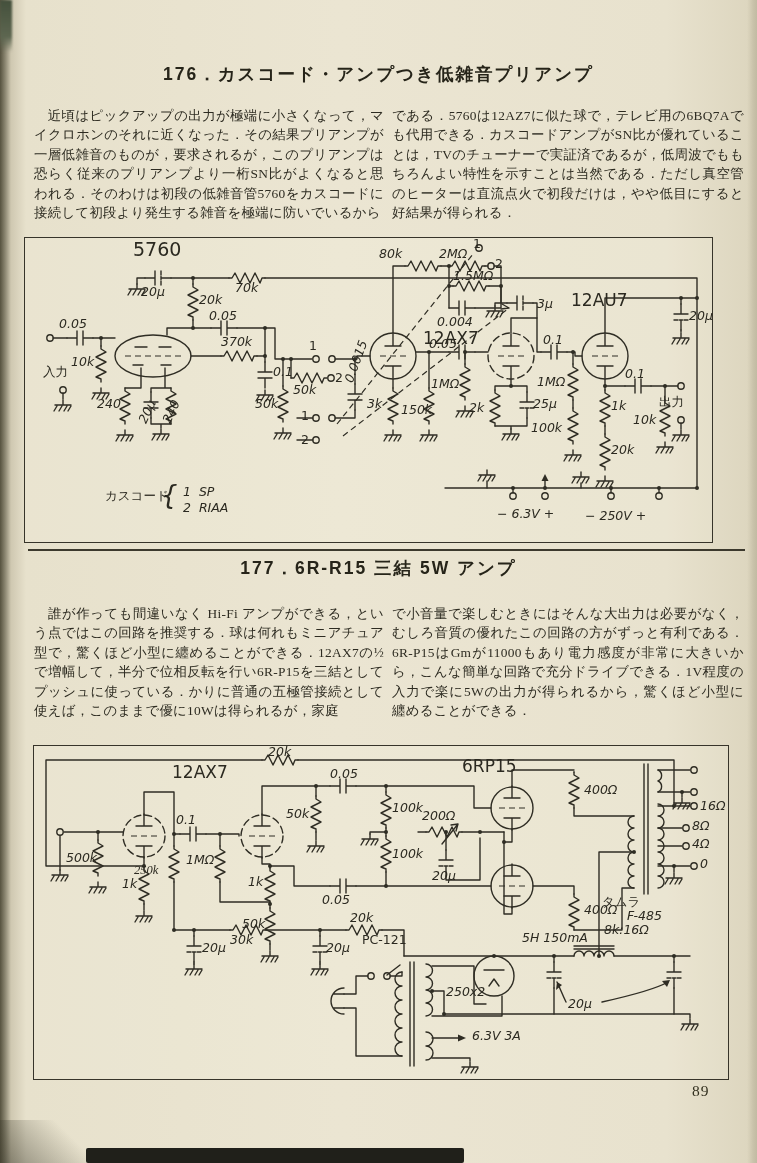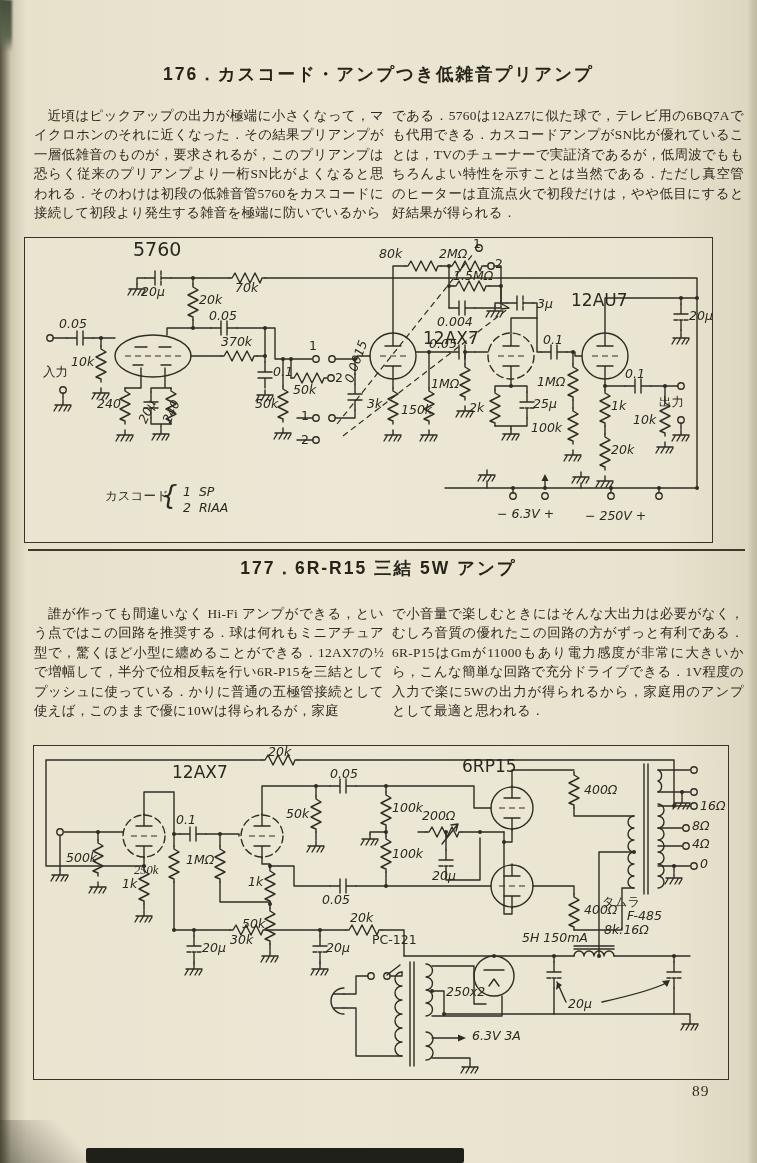--- a/index.html
+++ b/index.html
@@ -286,21 +286,21 @@
     <span class="clabel up" style="left: 80px; top: 252px;">カスコード</span>
     <span class="clabel" style="left: 136px; top: 244px; font-size: 26px;">{</span>
     <span class="clabel" style="left: 158px; top: 248px;">1  SP</span>
     <span class="clabel" style="left: 158px; top: 264px;">2  RIAA</span>
   </div>
 
 <div id="divider"></div>
 
 <div class="sec-title" style="top:556px">177．6R-R15 三結 5W アンプ</div>
 <div class="col col-l" style="top:604px">　誰が作っても間違いなく Hi-Fi アンプができる，という点ではこの回路を推奨する．球は何れもミニアチュア型で，驚くほど小型に纏めることができる．12AX7の½で増幅して，半分で位相反転を行い6R-P15を三結としてプッシュに使っている．かりに普通の五極管接続として使えば，このままで優に10Wは得られるが，家庭</div>
-<div class="col col-r" style="top:604px">で小音量で楽しむときにはそんな大出力は必要がなく，むしろ音質の優れたこの回路の方がずっと有利である．6R-P15はGmが11000もあり電力感度が非常に大きいから，こんな簡単な回路で充分ドライブできる．1V程度の入力で楽に5Wの出力が得られるから，家庭用のアンプとして最適と思われる．</div>
+<div class="col col-r" style="top:604px">で小音量で楽しむときにはそんな大出力は必要がなく，むしろ音質の優れたこの回路の方がずっと有利である．6R-P15はGmが11000もあり電力感度が非常に大きいから，こんな簡単な回路で充分ドライブできる．1V程度の入力で楽に5Wの出力が得られるから，驚くほど小型に纏めることができる．</div>
 
 <div class="schembox" id="box177">
 <svg width="694" height="333" viewBox="0 0 694 333">
 
 <path class="w" d="M12,14 H228 M264,14 H640 V60 M12,14 V120 H110"></path>
 <use href="#rh" x="228" y="14"></use>
 
 <use href="#term" x="26" y="86"></use>
       <path class="w" d="M30,86 H89 M26,90 V124" stroke-width="2.2"></path>
 <use href="#gnd" x="26" y="124"></use>
@@ -450,21 +450,21 @@
     <span class="clabel" style="left: 196px; top: 166px; margin-top: 22px;">30k</span>
     <span class="clabel" style="left: 168px; top: 196px;">20μ</span>
     <span class="clabel" style="left: 296px; top: 22px;">0.05</span>
     <span class="clabel" style="left: 358px; top: 56px;">100k</span>
     <span class="clabel" style="left: 388px; top: 64px;">200Ω</span>
     <span class="clabel" style="left: 398px; top: 124px;">20μ</span>
     <span class="clabel" style="left: 358px; top: 102px;">100k</span>
     <span class="clabel" style="left: 288px; top: 148px;">0.05</span>
     <span class="clabel" style="left: 252px; top: 62px;">50k</span>
     <span class="clabel" style="left: 316px; top: 166px;">20k</span>
-    <span class="clabel up" style="left: 338px; top: 188px;">PC-121</span>
+    <span class="clabel up" style="left: 328px; top: 188px;">PC-121</span>
     <span class="clabel" style="left: 488px; top: 186px;">5H 150mA</span>
     <span class="clabel" style="left: 550px; top: 158px;">400Ω</span>
     <span class="clabel up" style="left: 568px; top: 150px;">タムラ</span>
     <span class="clabel" style="left: 593px; top: 164px;">F-485</span>
     <span class="clabel" style="left: 570px; top: 178px;">8k:16Ω</span>
     <span class="clabel" style="left: 666px; top: 54px;">16Ω</span>
     <span class="clabel" style="left: 658px; top: 74px;">8Ω</span>
     <span class="clabel" style="left: 658px; top: 92px;">4Ω</span>
     <span class="clabel" style="left: 666px; top: 112px;">0</span>
     <span class="clabel" style="left: 412px; top: 240px;">250x2</span>

